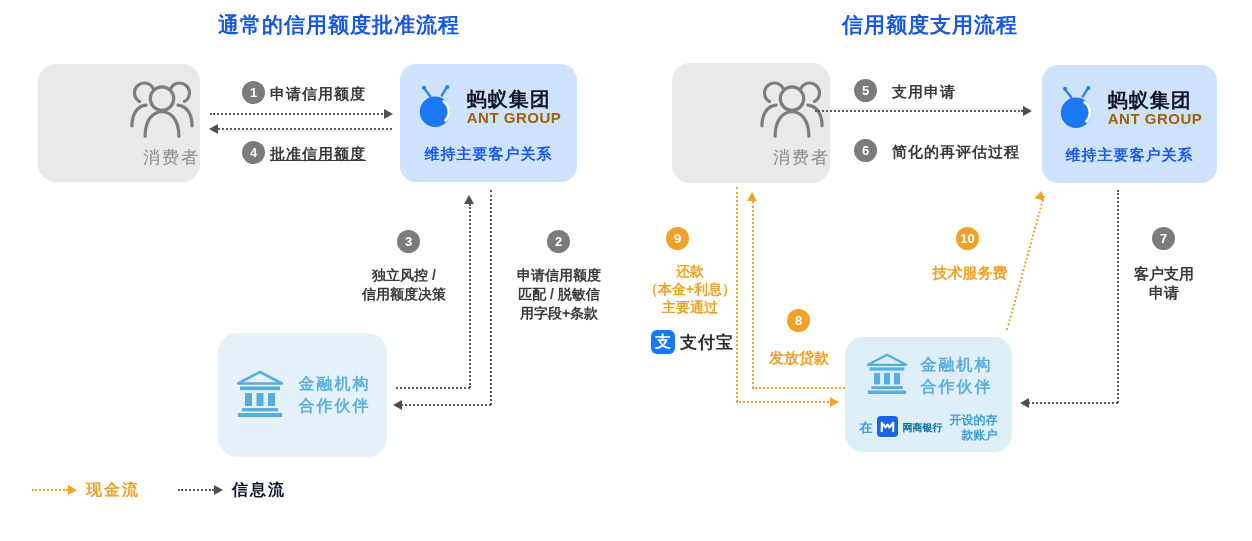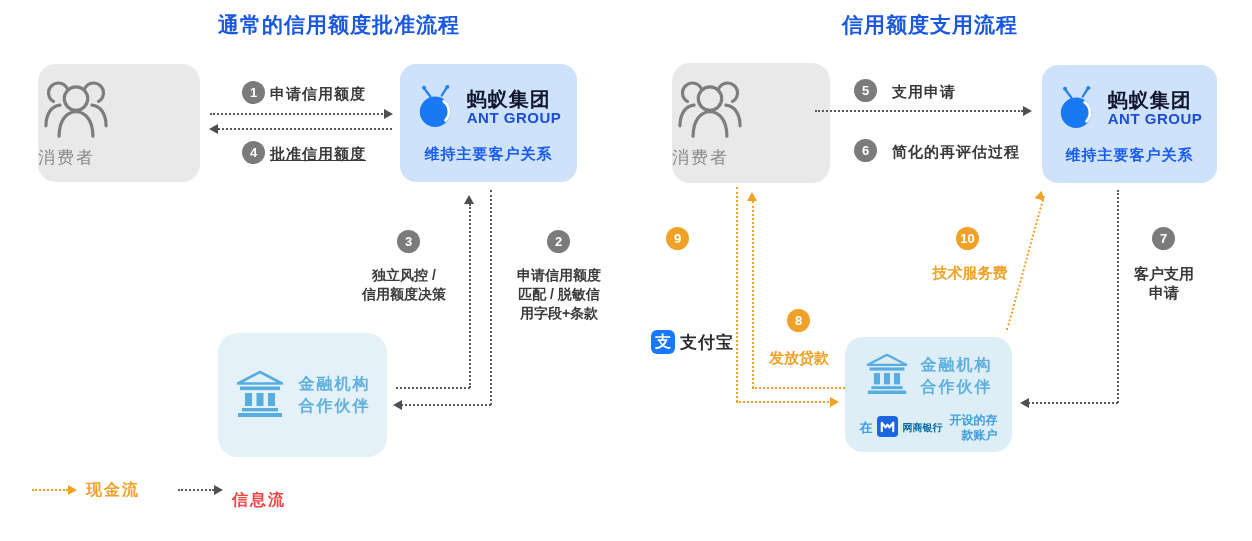--- a/index.html
+++ b/index.html
@@ -4,28 +4,28 @@
 <style>
   html,body{margin:0;padding:0;background:#fff;}
   .canvas{position:relative;width:1252px;height:541px;background:#ffffff;overflow:hidden;
           font-family:"Liberation Sans","DejaVu Sans",sans-serif;}
 
   
   .ptitle{position:absolute;text-align:center;font-size:21px;font-weight:bold;color:#1b58e0;letter-spacing:1px;}
 
   
   .gbox{position:absolute;background:#e9e9ea;border-radius:18px;display:flex;flex-direction:column;
-        align-items:flex-start;justify-content:center;}
+        align-items:flex-end;justify-content:center;}
   .consumer-label{font-size:17px;color:#8a8a8a;font-weight:500;letter-spacing:2px;margin-top:3px;}
   .antbox{position:absolute;background:#cfe2fb;border-radius:16px;display:flex;flex-direction:column;
           align-items:center;justify-content:center;}
   .antrow{display:flex;align-items:center;gap:9px;}
   .antname{display:flex;flex-direction:column;line-height:1.05;}
   .ant-cn{font-size:20px;font-weight:bold;color:#12172e;letter-spacing:1px;}
-  .ant-en{font-size:15px;font-weight:bold;color:#1d4ed8;letter-spacing:0.5px;text-align:center;}
+  .ant-en{font-size:15px;font-weight:bold;color:#a16207;letter-spacing:0.5px;text-align:center;}
   .ant-caption{margin-top:12px;font-size:15px;font-weight:bold;color:#1a5cf0;letter-spacing:1px;}
   .finbox{position:absolute;background:#e4f1f8;border-radius:20px;}
   .finrow{display:flex;align-items:center;justify-content:center;gap:14px;height:100%;}
   .fintext{font-size:16px;font-weight:bold;color:#5fb0de;letter-spacing:2px;line-height:22px;text-align:center;}
   .finbox-r{background:#ddeef7;border-radius:18px;}
   .finrow-top{display:flex;align-items:center;justify-content:center;gap:12px;margin-top:16px;}
   .acctrow{position:absolute;left:0;right:0;bottom:9px;display:flex;align-items:center;justify-content:center;gap:4px;}
   .acct-prefix{font-size:13px;color:#3f9ede;font-weight:bold;}
   .bank-name{font-size:10px;color:#0369a1;font-weight:bold;margin-left:1px;}
   .acct-text{font-size:12px;color:#3f9ede;font-weight:bold;text-align:right;line-height:15px;margin-left:3px;}
@@ -45,21 +45,21 @@
   .ah{position:absolute;width:0;height:0;}
   .ah-r{border-top:5px solid transparent;border-bottom:5px solid transparent;border-left:9px solid #4f4f4f;}
   .ah-l{border-top:5px solid transparent;border-bottom:5px solid transparent;border-right:9px solid #4f4f4f;}
   .ah-u{border-left:5px solid transparent;border-right:5px solid transparent;border-bottom:9px solid #4f4f4f;}
   .ah-r.orange{border-left-color:#f0a228;}
   .ah-u.orange{border-bottom-color:#f0a228;}
 
   
   .legend-label{position:absolute;font-size:16px;font-weight:bold;letter-spacing:2px;}
   .legend-label.cash{color:#f0a228;}
-  .legend-label.info{color:#ef4444;margin-top:10px;}
+  .legend-label.info{color:#0f172a;}
 
   
   .alipay-row{position:absolute;display:flex;align-items:center;gap:5px;}
   .alipay-badge{width:24px;height:24px;border-radius:6px;background:#1677ff;color:#fff;font-size:16px;
                 font-weight:bold;text-align:center;line-height:24px;}
   .alipay-label{font-size:17px;font-weight:bold;color:#2d2d2d;letter-spacing:1px;}
 </style>
 </head>
 <body>
 
@@ -199,20 +199,25 @@
         <span class="ant-en">ANT GROUP</span>
       </div>
     </div>
     <div class="ant-caption">维持主要客户关系</div>
   </div>
 
   <div class="dv orange" style="left:736px;top:187px;height:215px;"></div>
   <div class="dh orange" style="left:736px;top:401px;width:96px;"></div>
   <div class="ah ah-r orange" style="left:830px;top:397px;"></div>
   <div class="circ orange" style="left:666px;top:227px;">9</div>
+  <div class="olabel" style="left:628px;top:262px;width:124px;">
+    <div>还款</div>
+    <div>（本金+利息）</div>
+    <div>主要通过</div>
+  </div>
   <div class="alipay-row" style="left:651px;top:330px;">
     <div class="alipay-badge">支</div>
     <div class="alipay-label">支付宝</div>
   </div>
 
   <div class="ah ah-u orange" style="left:747px;top:192px;"></div>
   <div class="dv orange" style="left:752px;top:201px;height:187px;"></div>
   <div class="dh orange" style="left:752px;top:387px;width:93px;"></div>
   <div class="circ orange" style="left:787px;top:309px;">8</div>
   <div class="olabel" style="left:756px;top:349px;width:86px;font-size:15px;">发放贷款</div>

